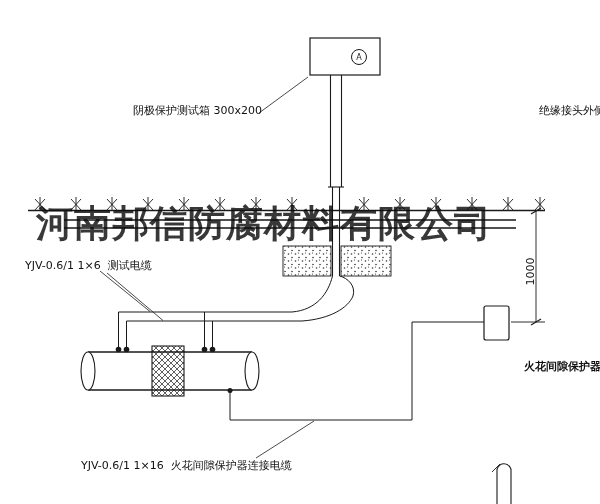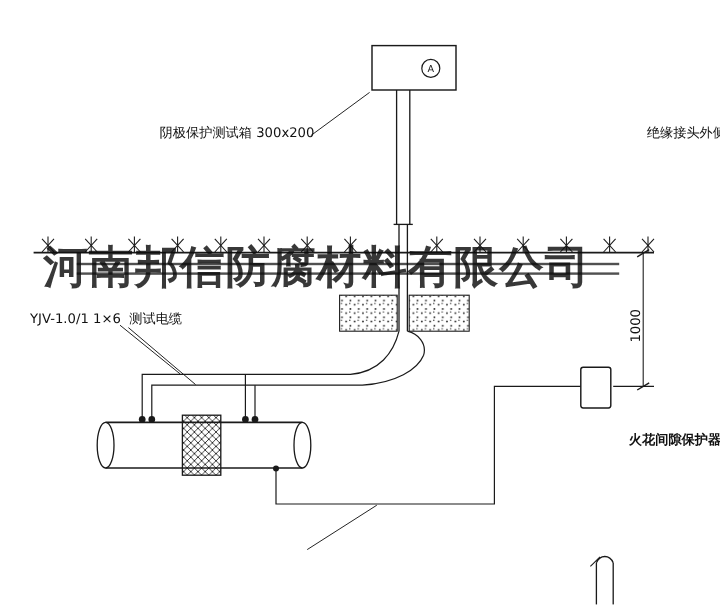--- a/index.html
+++ b/index.html
@@ -144,17 +144,18 @@
       <path d="M 492 472 L 500 464" stroke-width="0.9"></path>
     </g>
   </svg>
 
   <div class="watermark">河南邦信防腐材料有限公司</div>
   <div class="wm-line wm-line-1"></div>
   <div class="wm-line wm-line-2"></div>
 
   <div class="lbl lbl-testbox">阴极保护测试箱 300x200</div>
   <div class="lbl lbl-jointcable">绝缘接头外侧电缆</div>
-  <div class="lbl lbl-testcable">YJV-1.0/1 1×6  测试电缆</div>
+  <div class="lbl lbl-testcable">YJV-0.6/1 1×6  测试电缆</div>
   <div class="lbl lbl-sparkgap">火花间隙保护器</div>
+  <div class="lbl lbl-bottomcable">YJV-0.6/1 1×16  火花间隙保护器连接电缆</div>
   <div class="dim-depth">1000</div>
 
 </div>
 
 </body></html>

